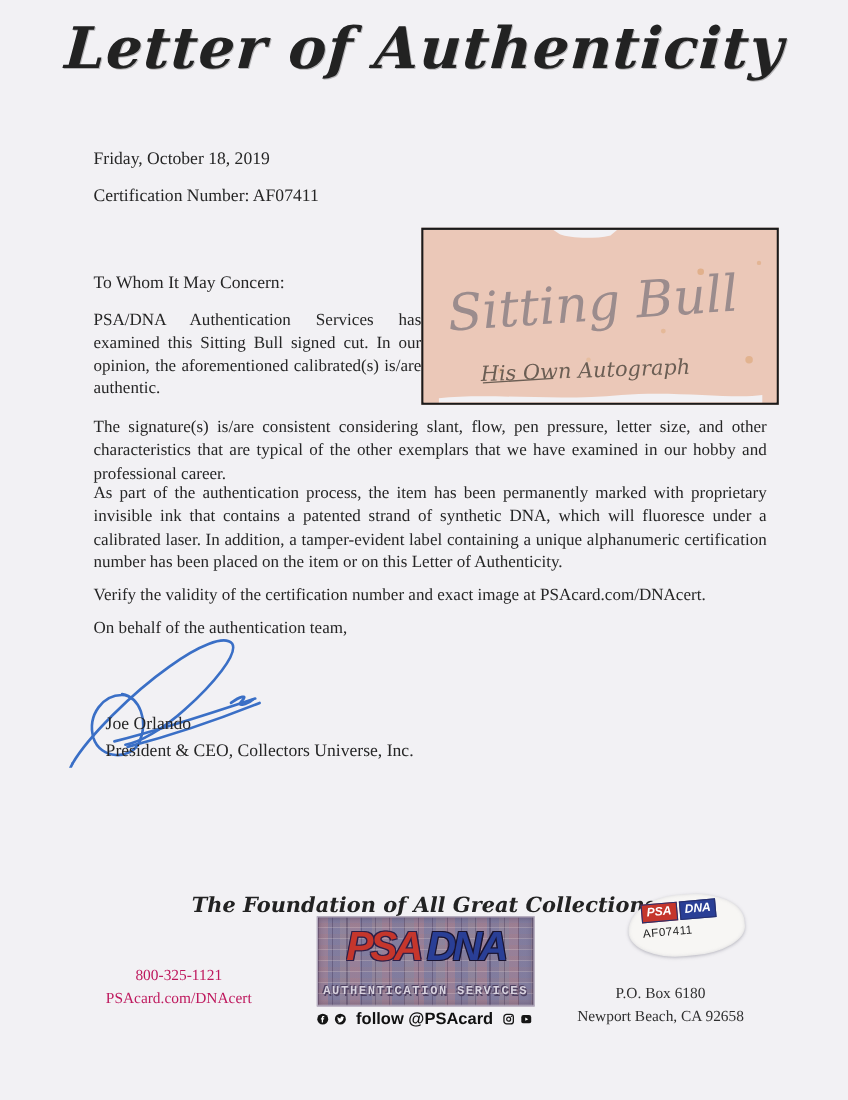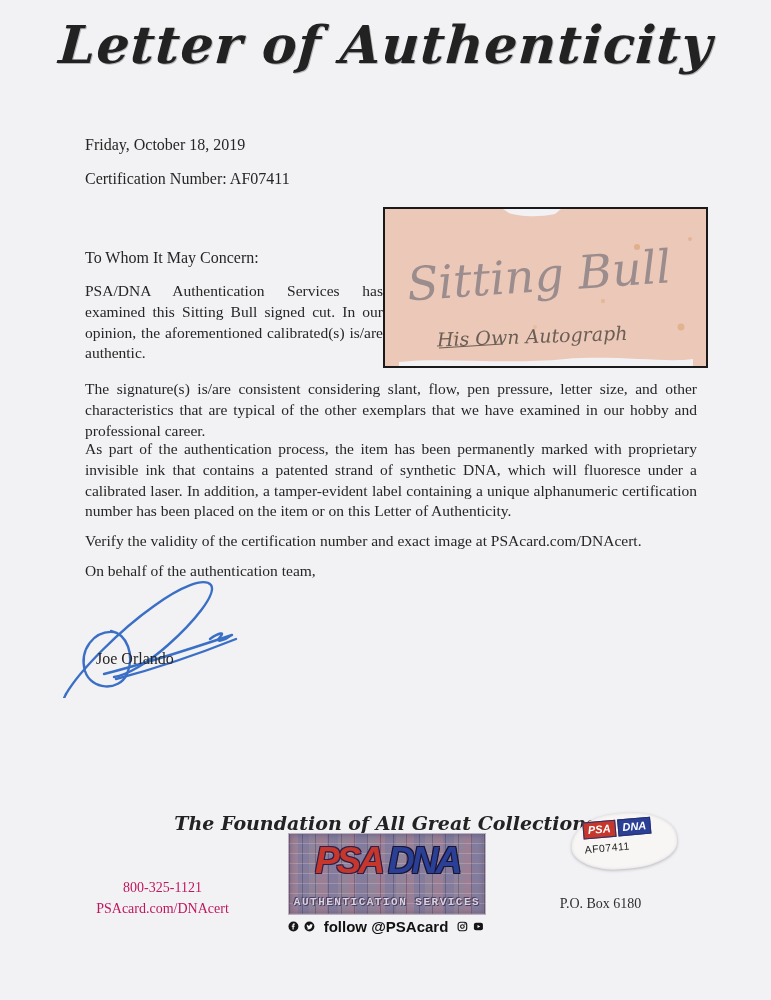--- a/index.html
+++ b/index.html
@@ -155,20 +155,21 @@
     <g fill="none" stroke="#3a6fc6" stroke-width="2.4" stroke-linecap="round">
       <path d="M8,118 C22,94 62,54 96,30 C122,11 146,1 153,9 C159,18 136,46 110,69 C90,87 69,99 56,101"></path>
       <path d="M56,56 C36,54 21,74 27,95 C33,114 61,116 69,98 C77,79 69,58 53,55"></path>
       <path d="M46,98 C86,88 132,73 174,59"></path>
       <path d="M58,103 C100,92 148,75 178,63"></path>
       <path d="M152,63 C160,57 168,55 162,61 C156,67 166,65 172,60"></path>
       <path d="M8,118 C5,124 3,128 4,131"></path>
     </g>
   </svg>
   <div class="signer-name">Joe Orlando</div>
+  <div class="signer-title">President &amp; CEO, Collectors Universe, Inc.</div>
 
   <div class="tagline">The Foundation of All Great Collections</div>
 
   <div class="hologram">
     <div class="holo-word">
       <span class="holo-psa">PSA</span>
       <span class="holo-dna">DNA</span>
     </div>
     <div class="holo-sub">AUTHENTICATION SERVICES</div>
   </div>
@@ -194,20 +195,21 @@
     </svg>
   </div>
 
   <div class="contact-left">
     <div>800-325-1121</div>
     <div>PSAcard.com/DNAcert</div>
   </div>
 
   <div class="contact-right">
     <div>P.O. Box 6180</div>
+    <div>Newport Beach, CA 92658</div>
   </div>
 
   <div class="sticker">
     <div class="sticker-logos">
       <span class="mini-psa">PSA</span>
       <span class="mini-dna">DNA</span>
     </div>
     <div class="sticker-num">AF07411</div>
   </div>
 

